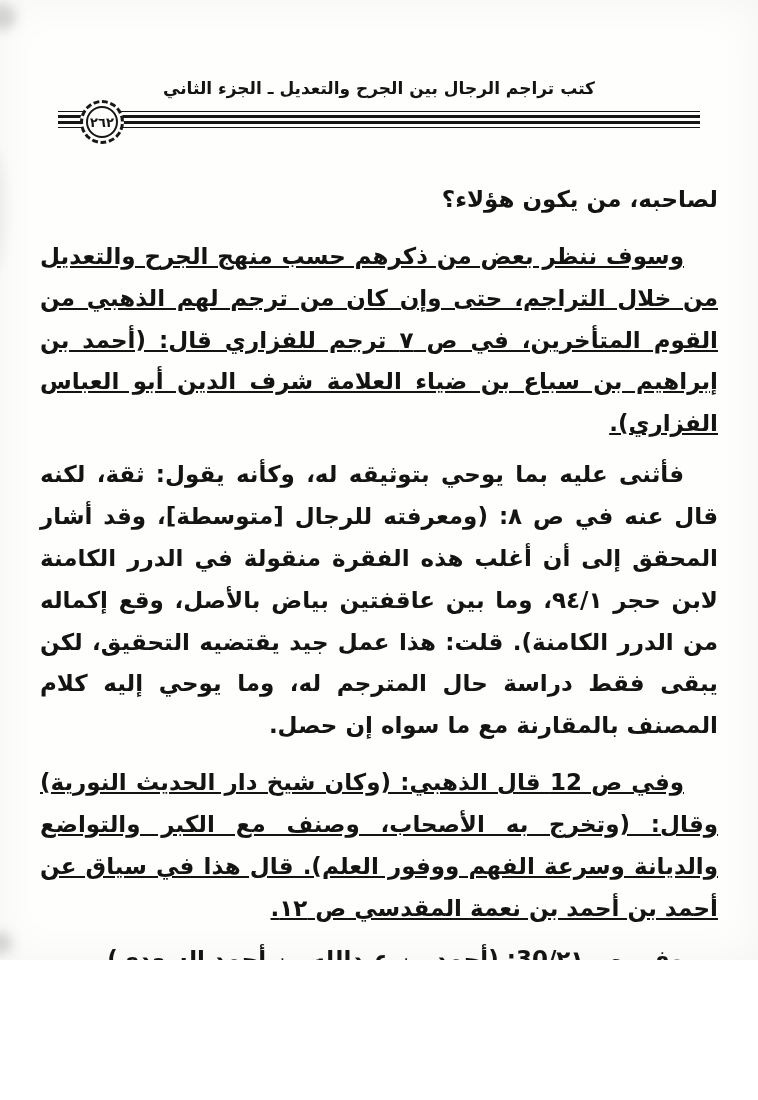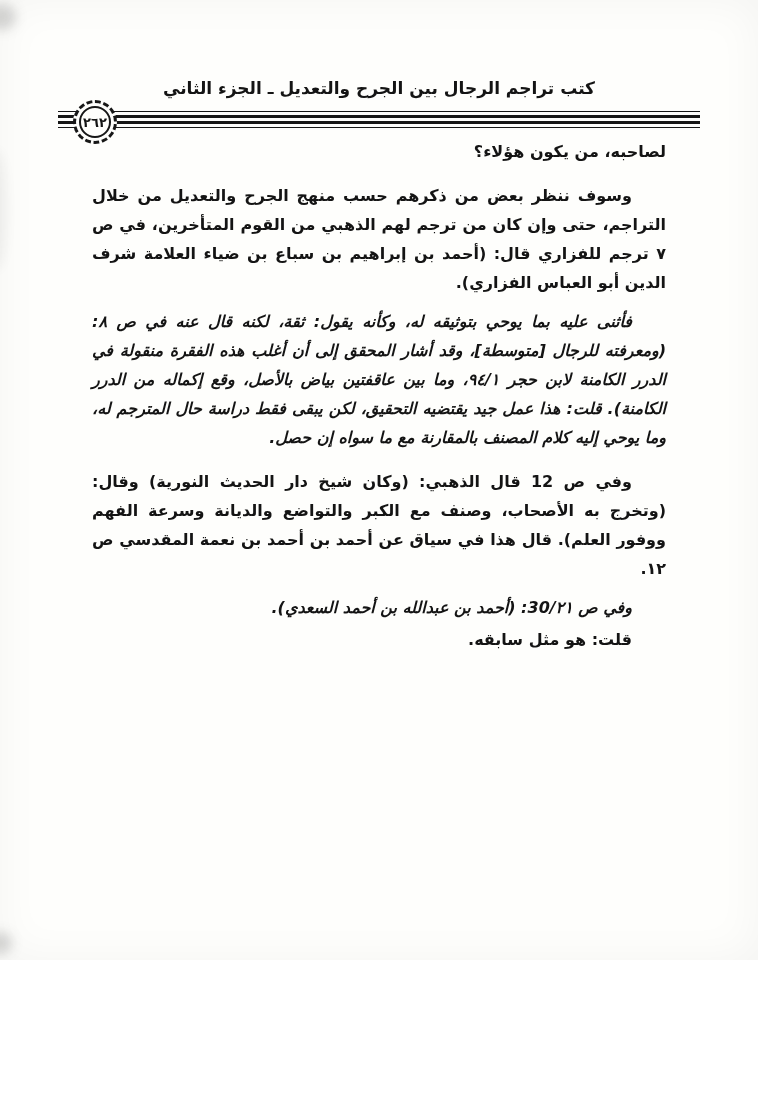--- a/index.html
+++ b/index.html
@@ -58,21 +58,21 @@
     right: 0;
   }
   .rule-line { background: #171717; width: 100%; }
   .rule-line.r1 { height: 1px; margin-bottom: 3px; }
   .rule-line.r2 { height: 3px; margin-bottom: 3px; }
   .rule-line.r3 { height: 3px; margin-bottom: 3px; }
   .rule-line.r4 { height: 1px; }
 
   .medallion {
     position: absolute;
-    left: 15px;
+    left: 22px;
     top: -7px;
     width: 44px;
     height: 44px;
     background: #fefefc;
     border: 3px dashed #171717;
     border-radius: 50%;
     display: flex;
     align-items: center;
     justify-content: center;
   }
@@ -83,31 +83,32 @@
     border-radius: 50%;
     display: flex;
     align-items: center;
     justify-content: center;
     font-size: 13px;
     font-weight: bold;
   }
 
   
   .body-text {
-    padding: 0 92px;
-    font-size: 16px;
+    padding: 0 40px;
+    margin-top: 42px;
+    font-size: 23px;
     font-weight: bold;
     line-height: 1.82;
     text-align: justify;
   }
 
   .body-text p { margin: 0; }
   .ind   { text-indent: 34px; }
-  .sp-lg { margin-top: 15px !important; }
-  .sp-md { margin-top: 9px  !important; font-style: italic; }
+  .sp-lg { margin-top: 15px !important; text-decoration: underline; }
+  .sp-md { margin-top: 9px  !important; }
   .sp-sm { margin-top: 3px  !important; }
 </style>
 </head>
 <body>
 
 <div class="page">
 
   <span class="artifact a1"></span>
   <span class="artifact a2"></span>
   <span class="artifact a3"></span>

